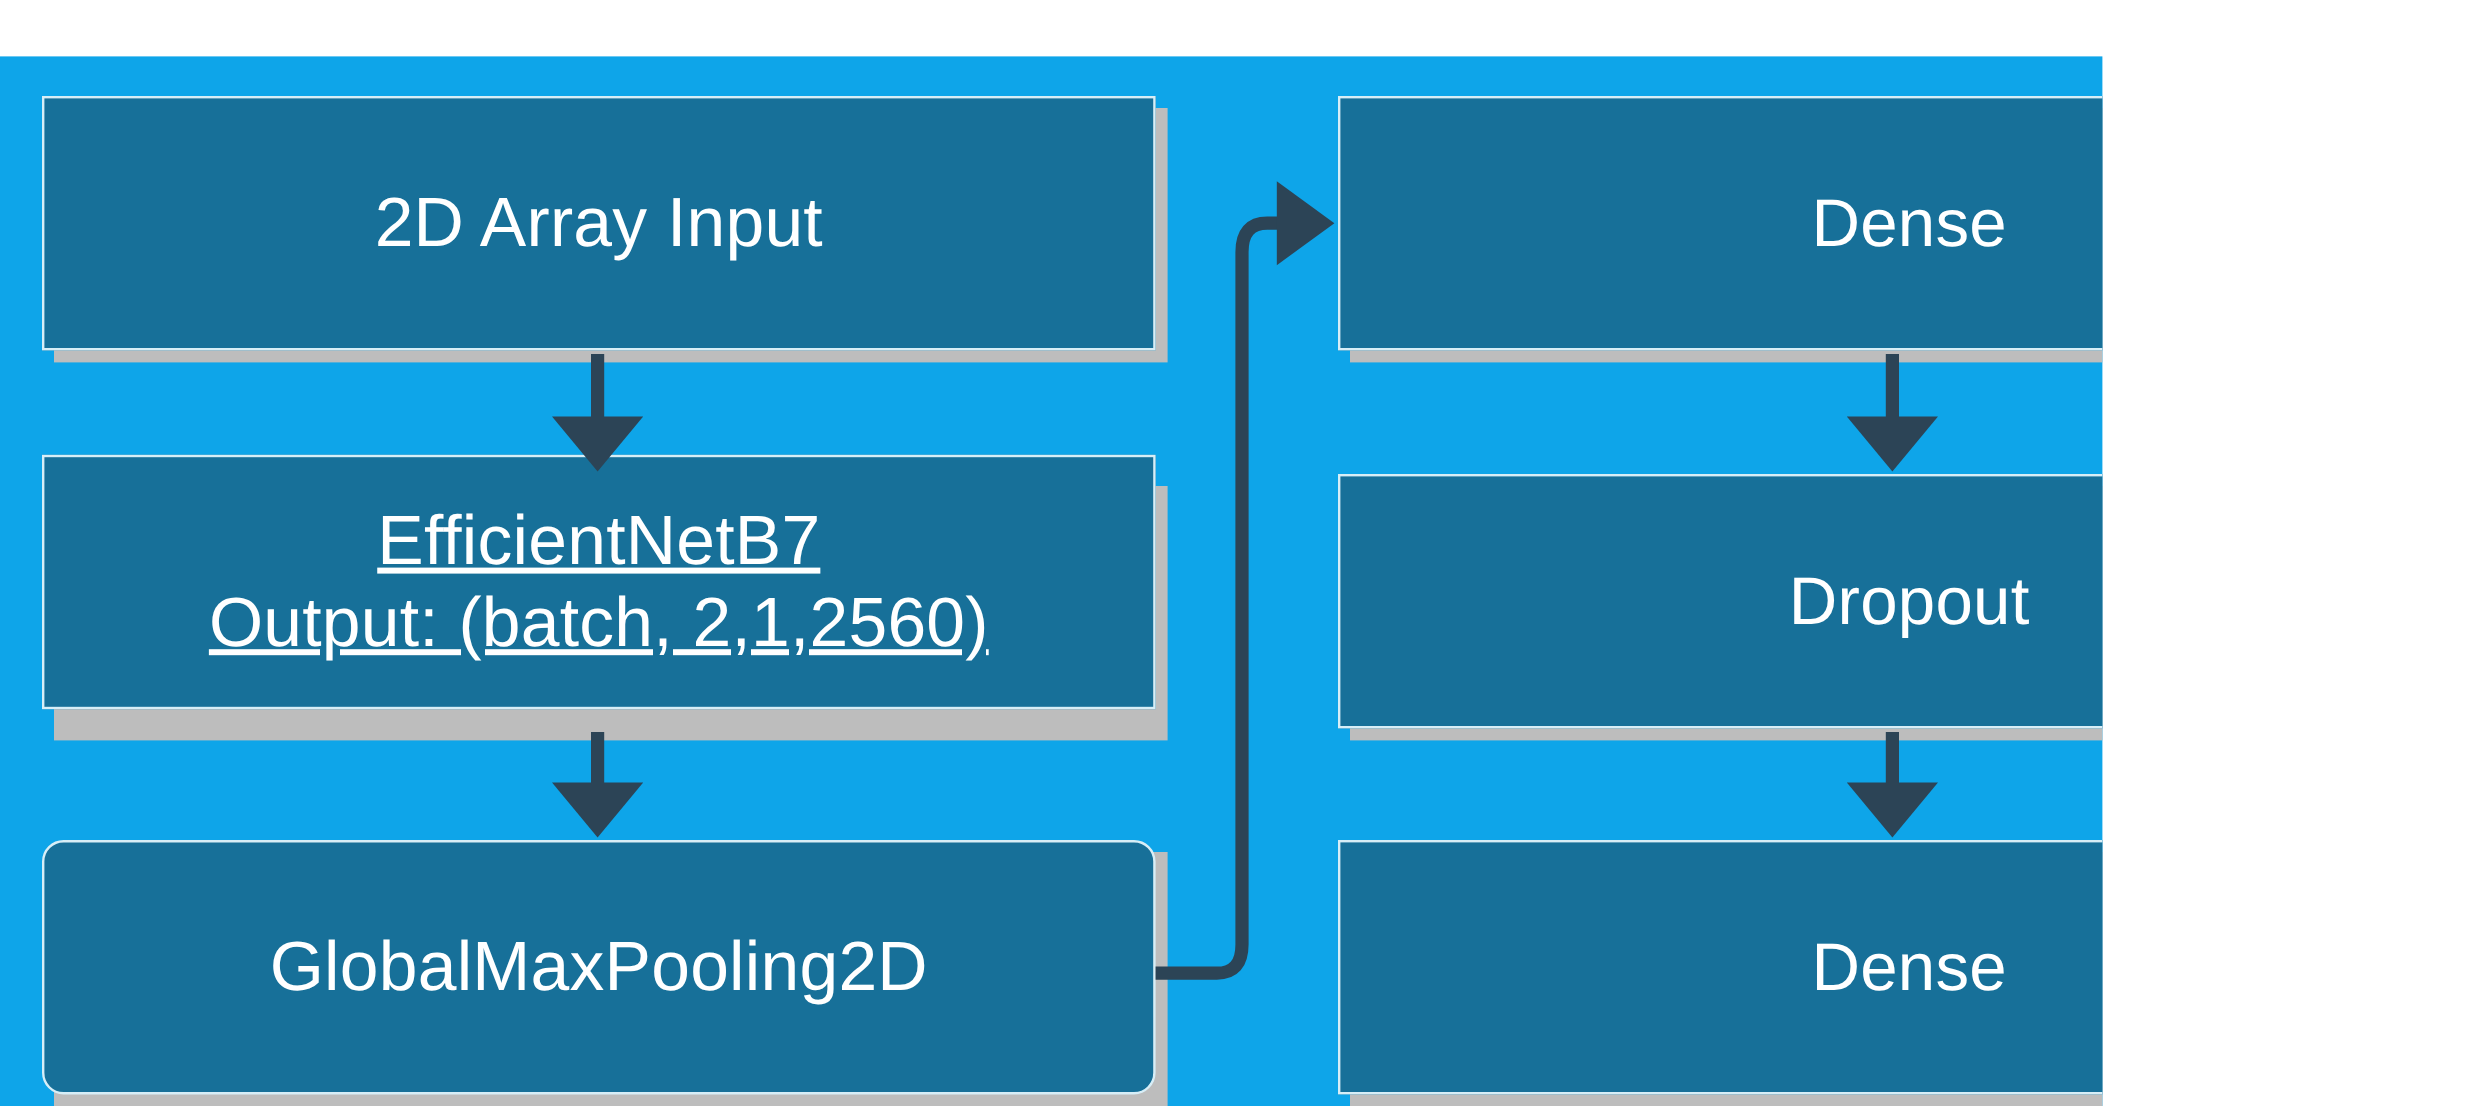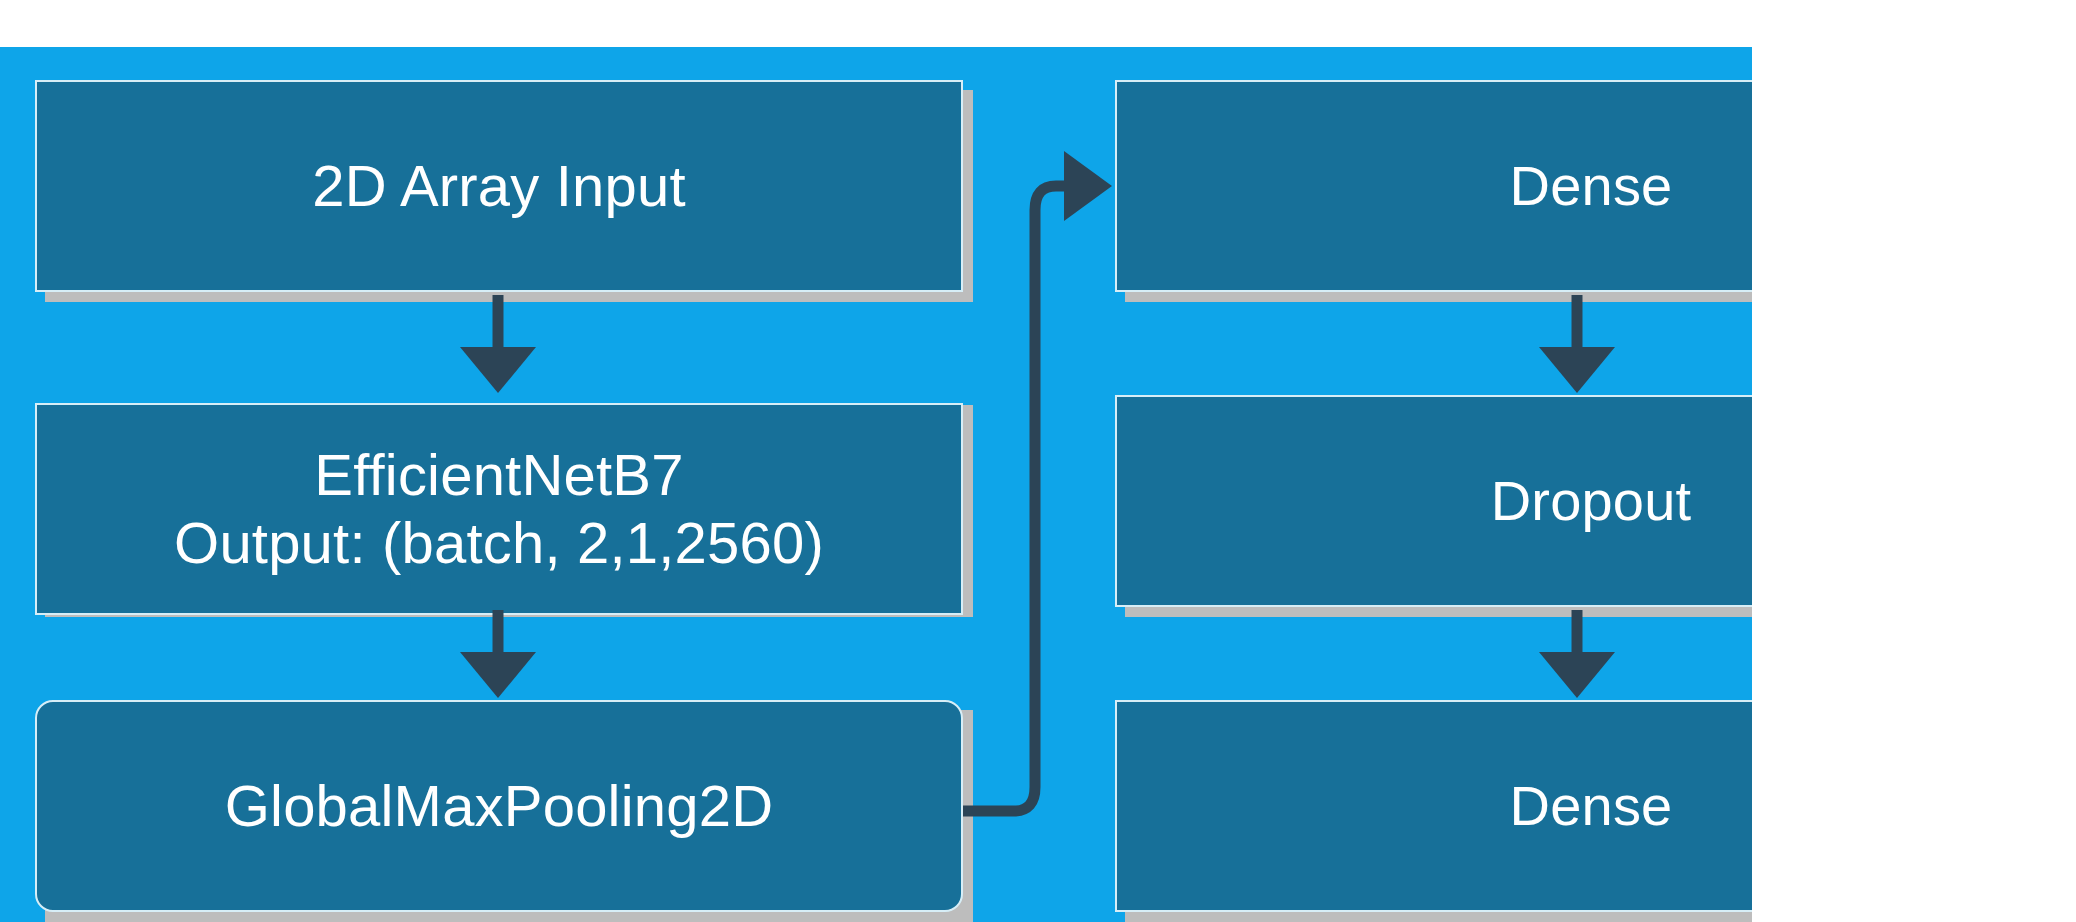--- a/index.html
+++ b/index.html
@@ -61,21 +61,21 @@
 <body>
 
 <div id="canvas">
 
   <div class="node-shadow" style="left:45px; top:43px; width:928px; height:212px;"></div>
   <div class="node size-lg" style="left:35px; top:33px; width:928px; height:212px;">
     <span class="node-label">2D Array Input</span>
   </div>
 
   <div class="node-shadow" style="left:45px; top:358px; width:928px; height:212px;"></div>
-  <div class="node size-lg" style="left:35px; top:356px; width:928px; height:212px;">
+  <div class="node size-lg" style="left:35px; top:332px; width:928px; height:212px;text-decoration:underline;">
     <span class="node-label">EfficientNetB7
 Output: (batch, 2,1,2560)</span>
   </div>
 
   <div class="node-shadow" style="left:45px; top:663px; width:928px; height:212px;"></div>
   <div class="node size-lg" style="left:35px; top:653px; width:928px; height:212px;border-radius:18px;">
     <span class="node-label">GlobalMaxPooling2D</span>
   </div>
 
   <div class="node-shadow" style="left:1125px; top:43px; width:928px; height:212px;"></div>

